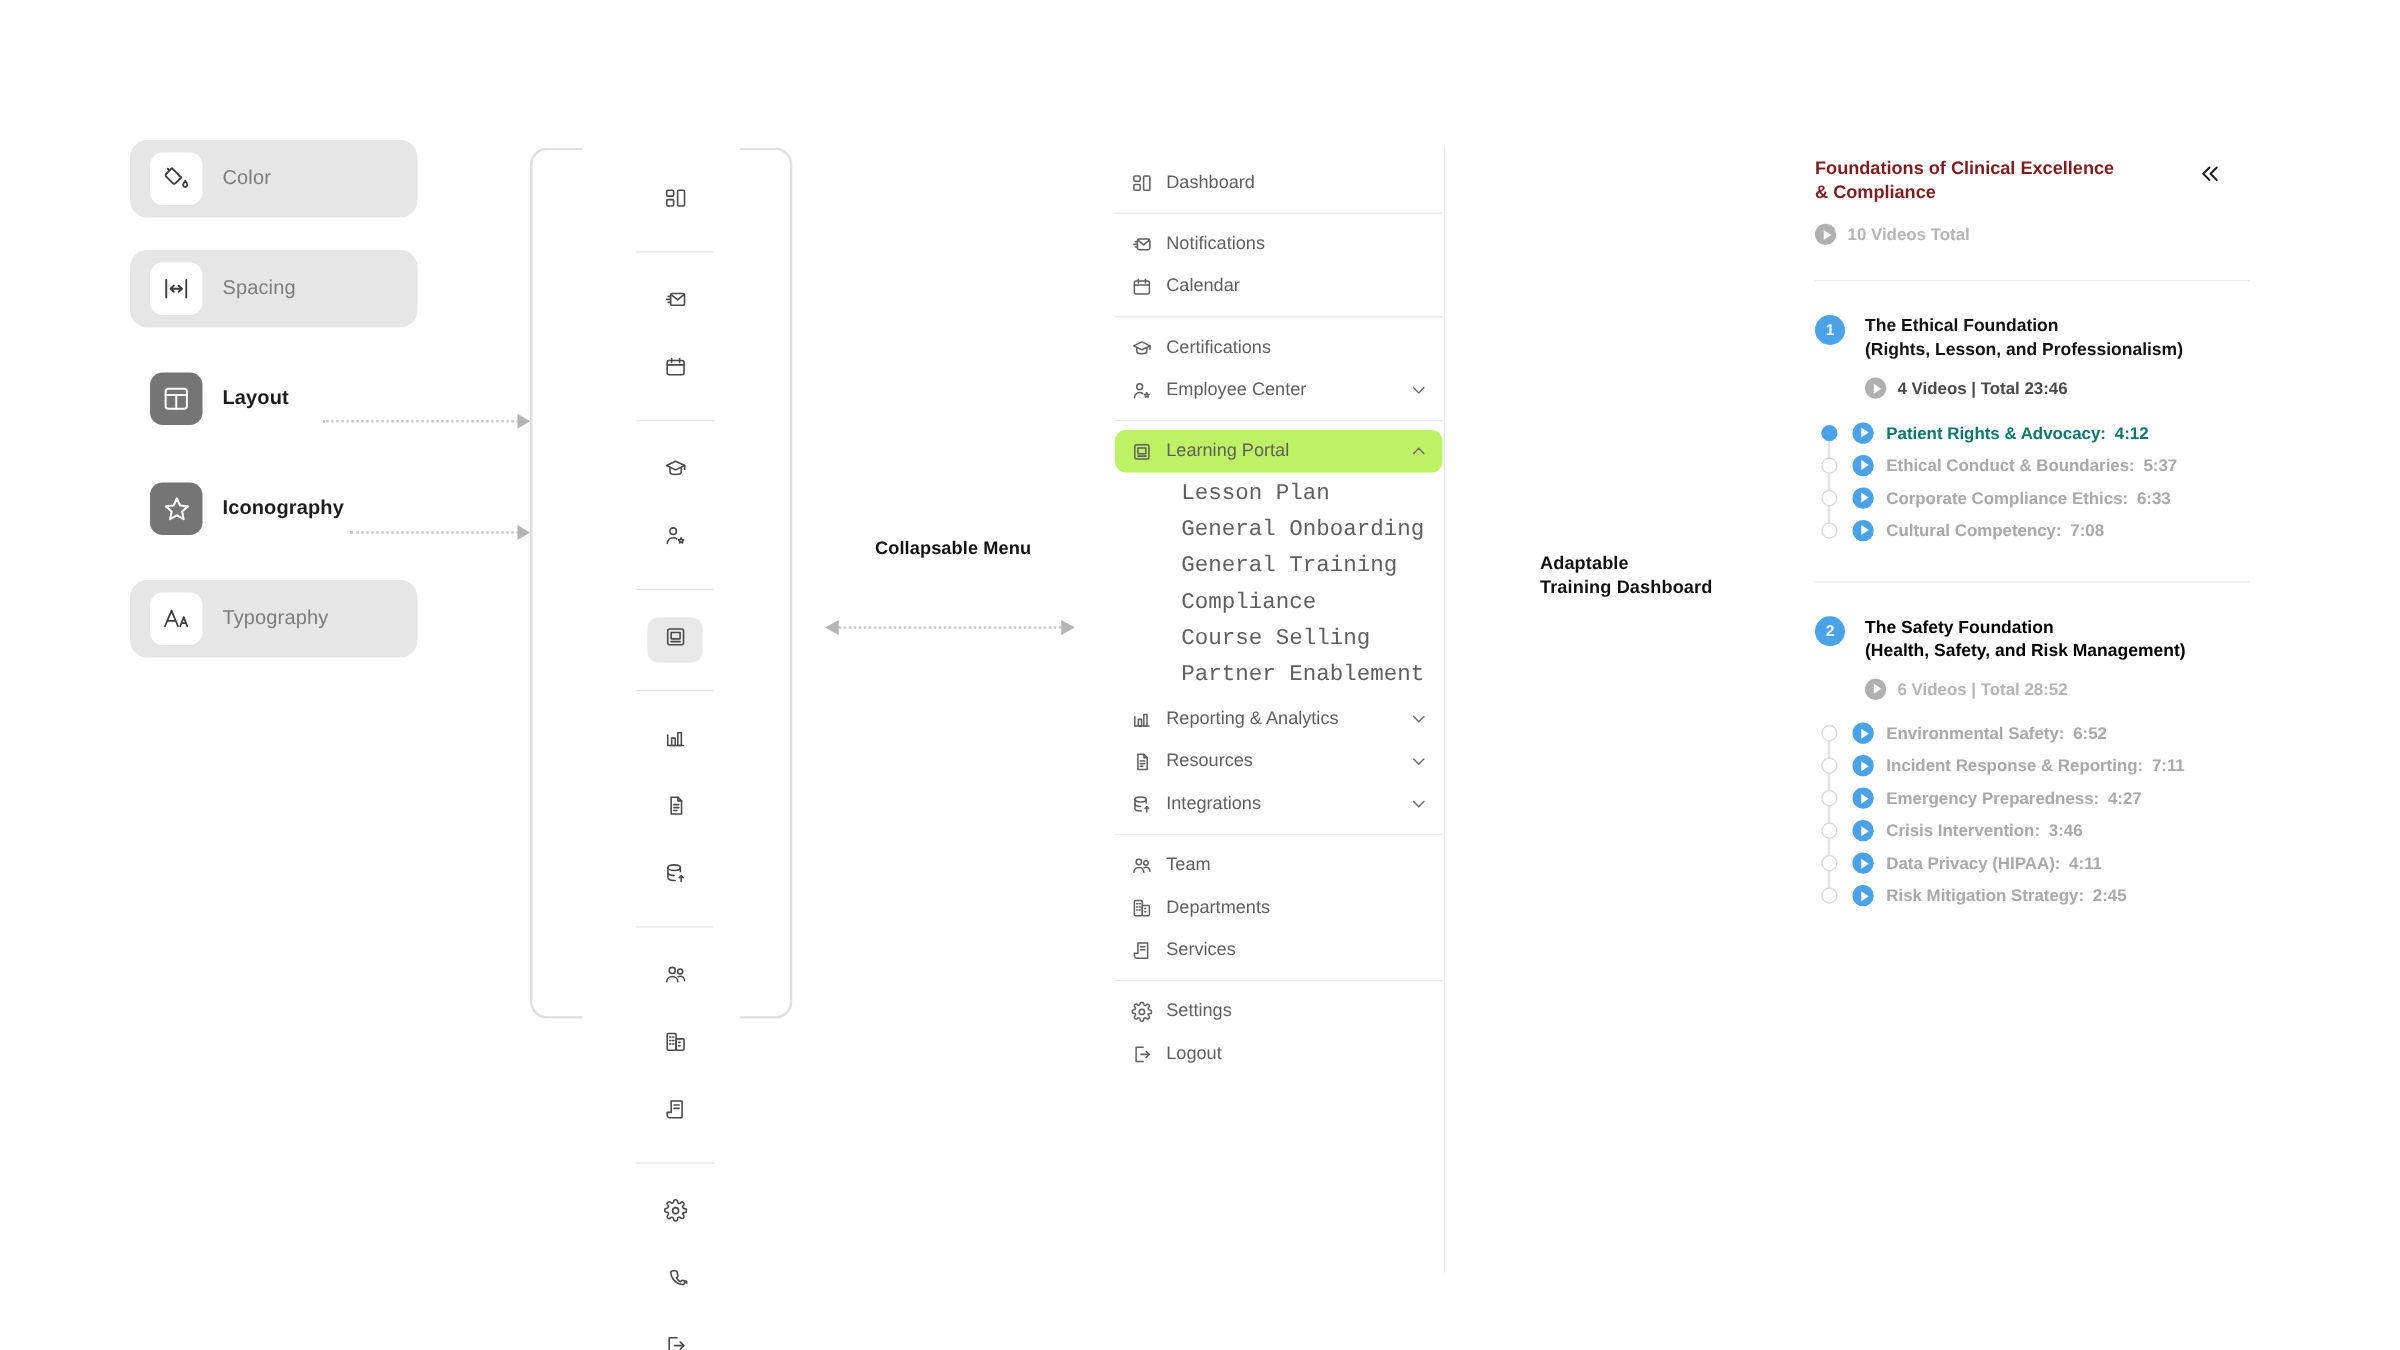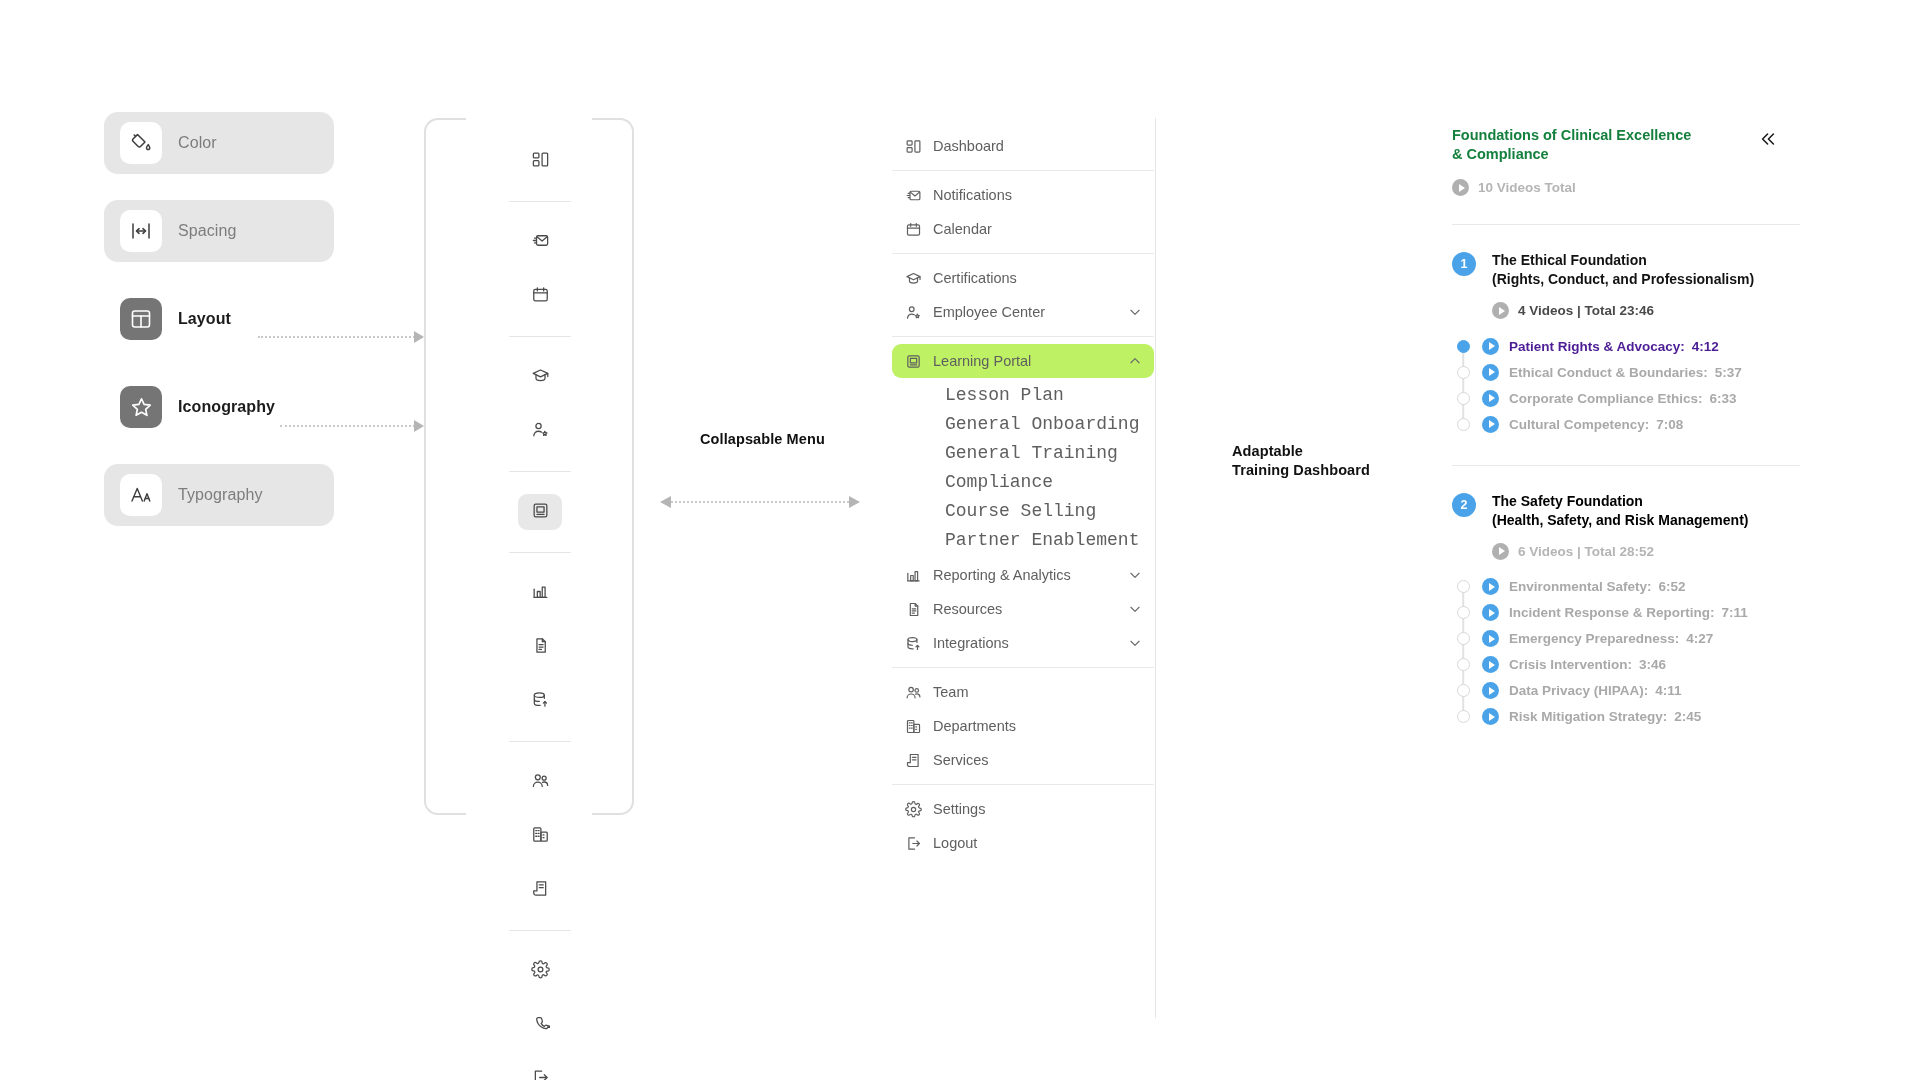--- a/index.html
+++ b/index.html
@@ -123,21 +123,21 @@
 
   
   .dash { position: absolute; left: 1452px; top: 126px; width: 348px; }
   .collapse-btn {
     position: absolute; left: 1755px; top: 128px;
     width: 26px; height: 26px;
     display: flex; align-items: center; justify-content: center;
     color: #1c1c1c;
   }
   .dash-title {
-    font-size: 14.5px; font-weight: 700; color: #15803d;
+    font-size: 14.5px; font-weight: 700; color: #7f1d1d;
     line-height: 1.32; margin-bottom: 15px;
   }
   .meta-row { display: flex; align-items: center; gap: 9px; margin-bottom: 4px; }
   .play-grey {
     width: 17px; height: 17px; border-radius: 50%; background: #b0b0b0;
     display: flex; align-items: center; justify-content: center; flex: 0 0 17px;
   }
   .play-blue {
     width: 17px; height: 17px; border-radius: 50%; background: #4aa3e8;
     display: flex; align-items: center; justify-content: center; flex: 0 0 17px;
@@ -172,21 +172,21 @@
   }
   .dot.filled { background: #4aa3e8; border-color: #4aa3e8; }
   .vline {
     position: absolute; left: 50%; transform: translateX(-50%);
     top: 0; bottom: 0; width: 1.6px; background: #e2e2e2; z-index: 1;
   }
   .vid-row:first-child .vline { top: 50%; }
   .vid-row:last-child .vline  { bottom: 50%; }
   .vid-play { margin: 0 10px 0 8px; }
   .vid-text { font-size: 13.5px; color: #a9a9a9; font-weight: 700; }
-  .vid-text.dark { color: #4c1d95; }
+  .vid-text.dark { color: #0f766e; }
   .vid-time { margin-left: 7px; }
 </style>
 </head>
 <body>
 
 <div class="stage">
 
   <div class="legend">
 
     <div class="legend-item muted">
@@ -692,21 +692,21 @@
       <span class="meta-text">10 Videos Total</span>
     </div>
 
     <div class="dash-rule"></div>
 
     <div>
       <div class="mod-head">
         <span class="mod-num">1</span>
         <span class="mod-title">
           <div>The Ethical Foundation</div>
-          <div>(Rights, Conduct, and Professionalism)</div>
+          <div>(Rights, Lesson, and Professionalism)</div>
         </span>
       </div>
       <div class="mod-sub">
         <span class="play-grey">
             <i class="play-tri"></i>
           </span>
         <span class="meta-text dark">4 Videos | Total 23:46</span>
       </div>
 
       <div class="vid-list">

